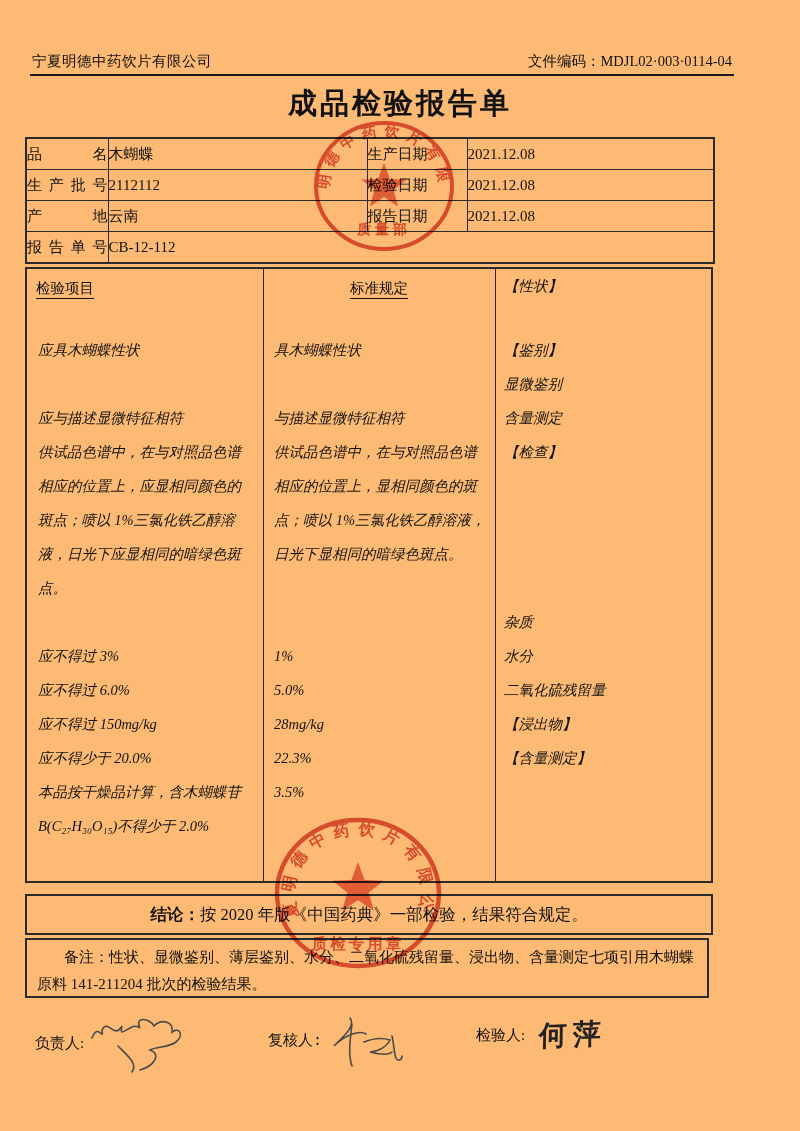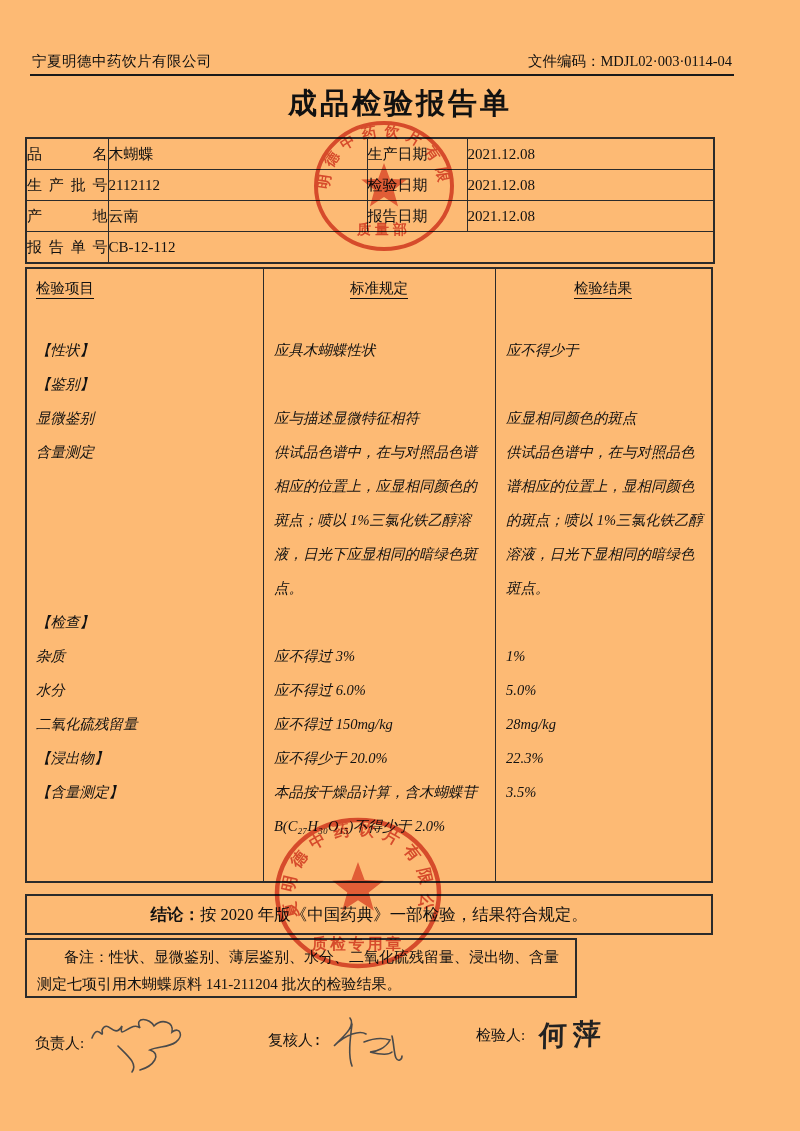--- a/index.html
+++ b/index.html
@@ -44,21 +44,21 @@
   .mcell.c2{padding:0 8px 0 11px;}
   .mcell.c3{padding:0 4px 0 11px;}
   
   .conclusion-box{
     position:absolute; left:25px; top:894px; width:684px; height:37px;
     border:2px solid #2b2b2b; display:flex; align-items:center; justify-content:center;
     font-size:16.5px;
   }
   .conclusion-box b{font-weight:bold;}
   .remark-box{
-    position:absolute; left:25px; top:938px; width:552px; height:60px;
+    position:absolute; left:25px; top:938px; width:684px; height:60px;
     border:2px solid #2b2b2b; font-size:15px; box-sizing:border-box;
     padding:4px 10px 0 10px; line-height:27px;
   }
   .remark-box p{margin:0; text-indent:1.8em;}
   
   .sig-row{position:absolute; left:0; top:1012px; width:800px; height:70px;}
   .sig-group{position:absolute; top:0; display:flex; align-items:center;text-align:center;}
   .sig-g1{left:35px;} .sig-g2{left:268px;font-family:Liberation Mono, monospace;} .sig-g3{left:476px;}
   .sig-label{font-size:15px; line-height:46px;}
   .sig-name{font-size:28px; font-weight:bold; margin-left:14px;
@@ -110,38 +110,37 @@
       <td class="ivalue" colspan="3">CB-12-112</td>
     </tr>
   </tbody>
     </table>
 
   <div class="main-table">
     <div class="vline v1"></div>
     <div class="vline v2"></div>
     <div class="mhead h1"><span>检验项目</span></div>
     <div class="mhead h2"><span>标准规定</span></div>
-    <div class="mhead h3"><span>检验结果</span></div>
 
       <div class="mrow">
         <div class="mcell c1">【性状】</div>
         <div class="mcell c2">应具木蝴蝶性状</div>
-        <div class="mcell c3">应不得少于</div>
+        <div class="mcell c3">具木蝴蝶性状</div>
       </div>
 
       <div class="mrow">
         <div class="mcell c1">【鉴别】</div>
         <div class="mcell c2"></div>
         <div class="mcell c3"></div>
       </div>
 
       <div class="mrow">
         <div class="mcell c1">显微鉴别</div>
         <div class="mcell c2">应与描述显微特征相符</div>
-        <div class="mcell c3">应显相同颜色的斑点</div>
+        <div class="mcell c3">与描述显微特征相符</div>
       </div>
 
       <div class="mrow">
         <div class="mcell c1">含量测定</div>
         <div class="mcell c2">供试品色谱中，在与对照品色谱相应的位置上，应显相同颜色的斑点；喷以 1%三氯化铁乙醇溶液，日光下应显相同的暗绿色斑点。</div>
         <div class="mcell c3">供试品色谱中，在与对照品色谱相应的位置上，显相同颜色的斑点；喷以 1%三氯化铁乙醇溶液，日光下显相同的暗绿色斑点。</div>
       </div>
 
       <div class="mrow">
         <div class="mcell c1">【检查】</div>

